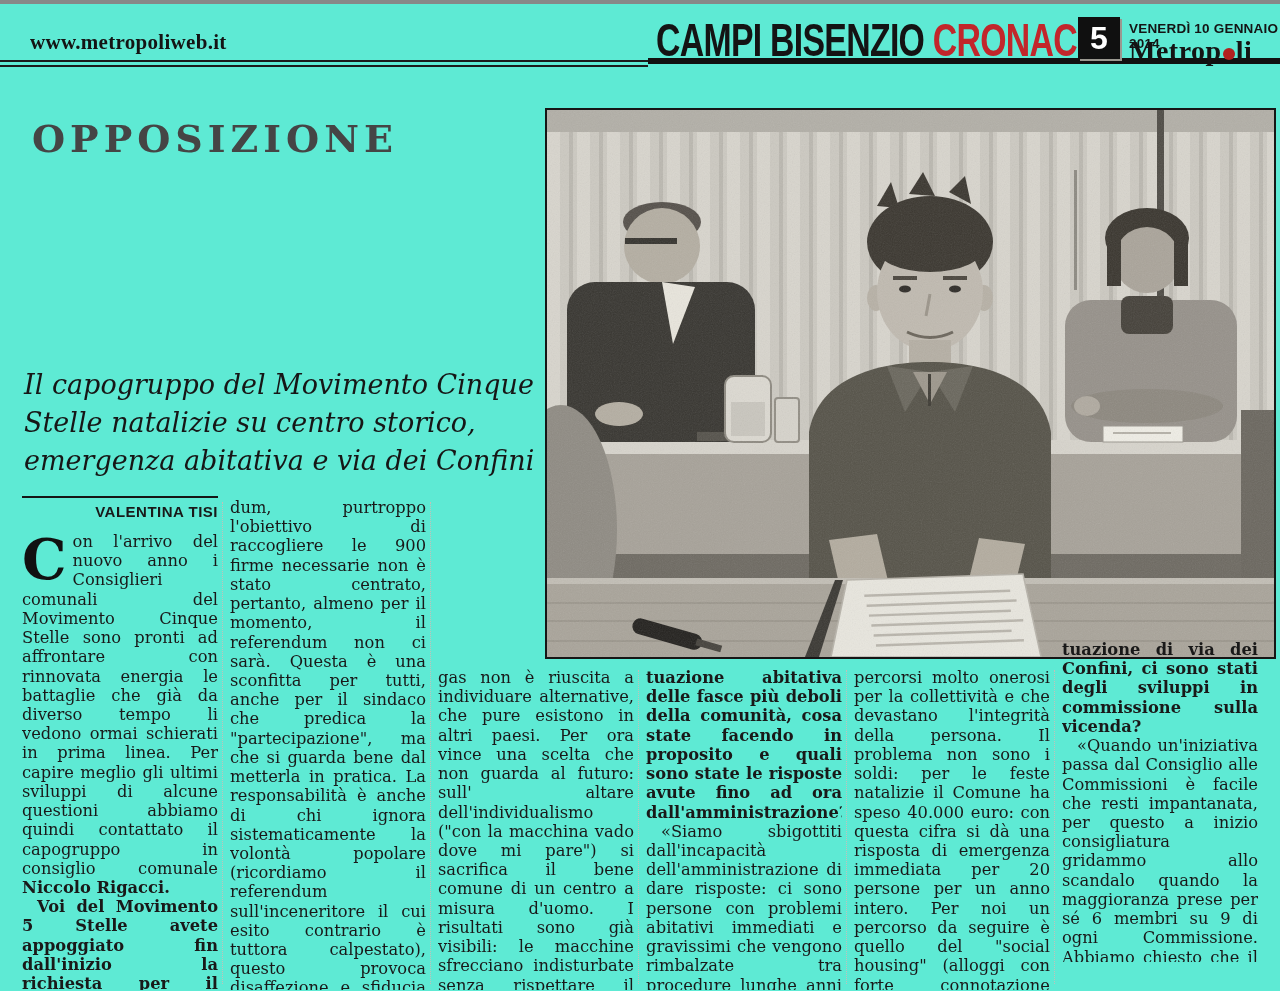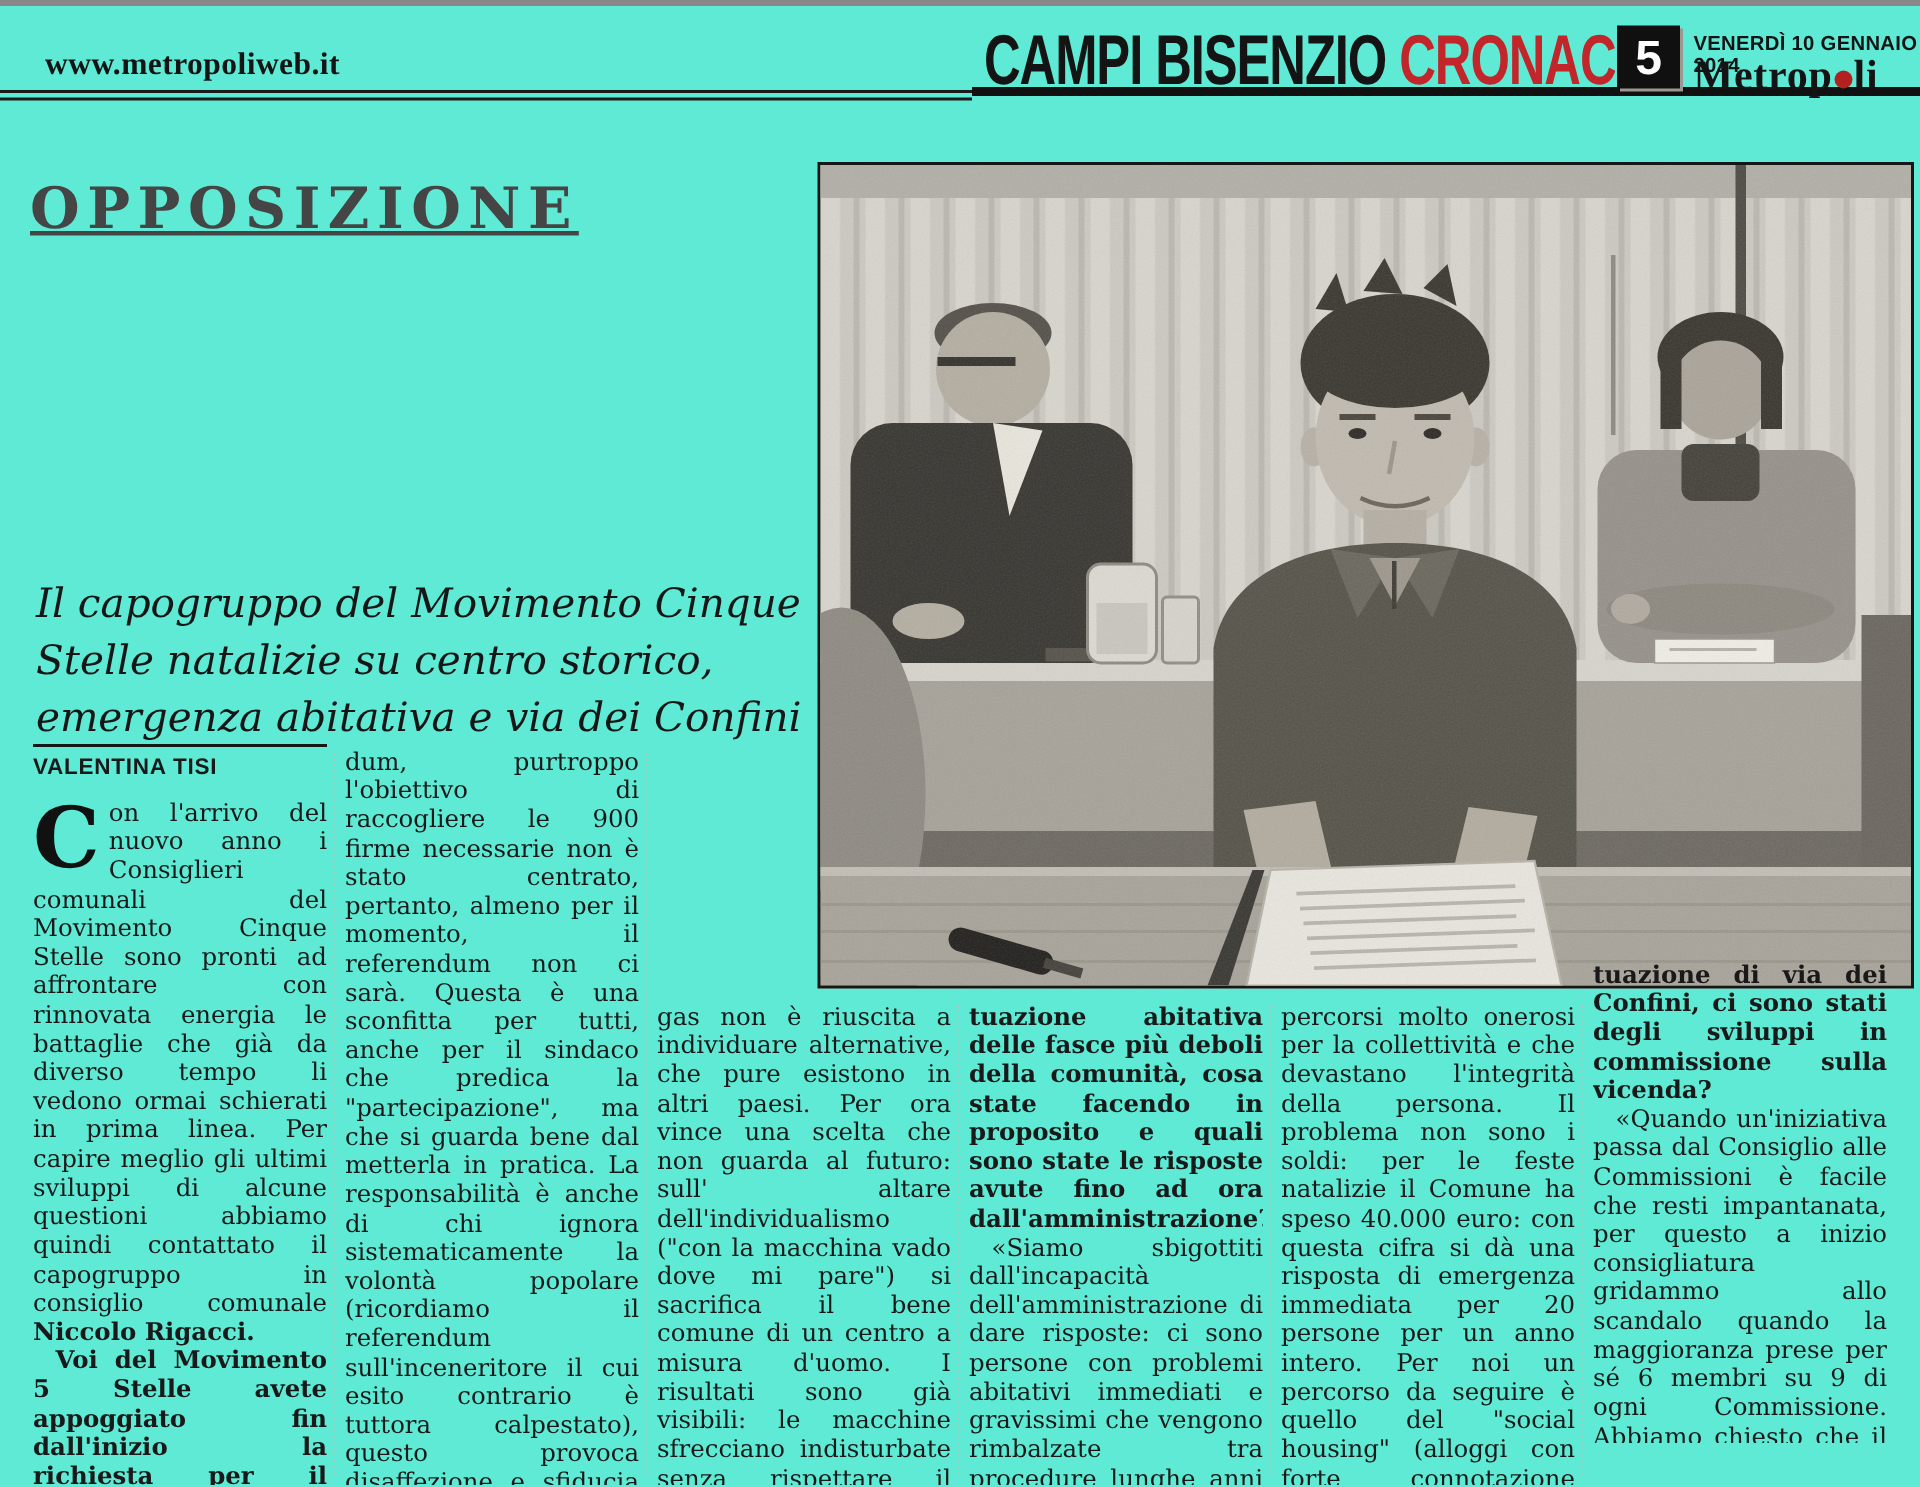--- a/index.html
+++ b/index.html
@@ -16,41 +16,41 @@
               transform:scaleX(.72);transform-origin:0 50%;}
   .mast-sub{color:#c2262b;}
   .page-box{position:absolute;left:1078px;top:13px;width:42px;height:42px;background:#101010;color:#fff;
             display:flex;align-items:center;justify-content:center;font:bold 32px "Liberation Sans",sans-serif;
             box-shadow:2px 2px 0 #9a9890;}
   .issue-date{position:absolute;left:1129px;top:17px;font:bold 13.5px "Liberation Sans",sans-serif;letter-spacing:.2px;}
   .paper-logo{position:absolute;left:1129px;top:31px;font:bold 28px "Liberation Serif",serif;letter-spacing:.5px;}
   .logo-dot{display:inline-block;width:12px;height:12px;border-radius:50%;background:#b2201f;margin:0 1px;}
 
   
-  .kicker{position:absolute;left:20px;top:112px;font:bold 38px "DejaVu Serif",serif;letter-spacing:5px;color:#454545;text-decoration:underline;}
+  .kicker{position:absolute;left:32px;top:112px;font:bold 38px "DejaVu Serif",serif;letter-spacing:5px;color:#454545;}
   .headline{position:absolute;left:22px;top:162px;width:540px;
             font:bold 42px/1.62 "Liberation Serif",serif;letter-spacing:-.5px;color:#0c0c0c;}
-  .subhead{position:absolute;left:24px;top:380px;width:535px;
+  .subhead{position:absolute;left:24px;top:362px;width:535px;
            font:italic 27px/1.4 "DejaVu Serif",serif;color:#161616;}
 
   
   .photo-frame{position:absolute;left:545px;top:104px;width:727px;height:547px;border:2px solid #161616;background:#c9c6bf;}
 
   
   .col{position:absolute;width:196px;overflow:hidden;text-align:justify;
        font-size:16.3px;line-height:1.18;color:#191919;}
   .col p{margin:0;}
   .col .body{text-indent:15px;}
   .col .body0{text-indent:0;}
   .col .q{font-weight:bold;text-indent:15px;}
   .col .q0{font-weight:bold;text-indent:0;}
   .col .b{font-weight:bold;}
   .dc{float:left;font:bold 56px/0.82 "DejaVu Serif",serif;padding:5px 6px 0 0;color:#111;}
   .byline{border-top:2px solid #151515;padding-top:5px;margin-bottom:12px;
-          font:bold 15px "Liberation Sans",sans-serif;letter-spacing:.5px;text-align:left;}
+          font:bold 15px "Liberation Sans",sans-serif;letter-spacing:.5px;text-align:right;}
   .vrule{position:absolute;width:0;border-left:1px dotted #c3c0b8;}
 </style>
 </head>
 <body>
 
 <div class="page">
 
   <div class="site-url">www.metropoliweb.it</div>
   <div class="rule-left"></div>
   <div class="rule-right"></div>

